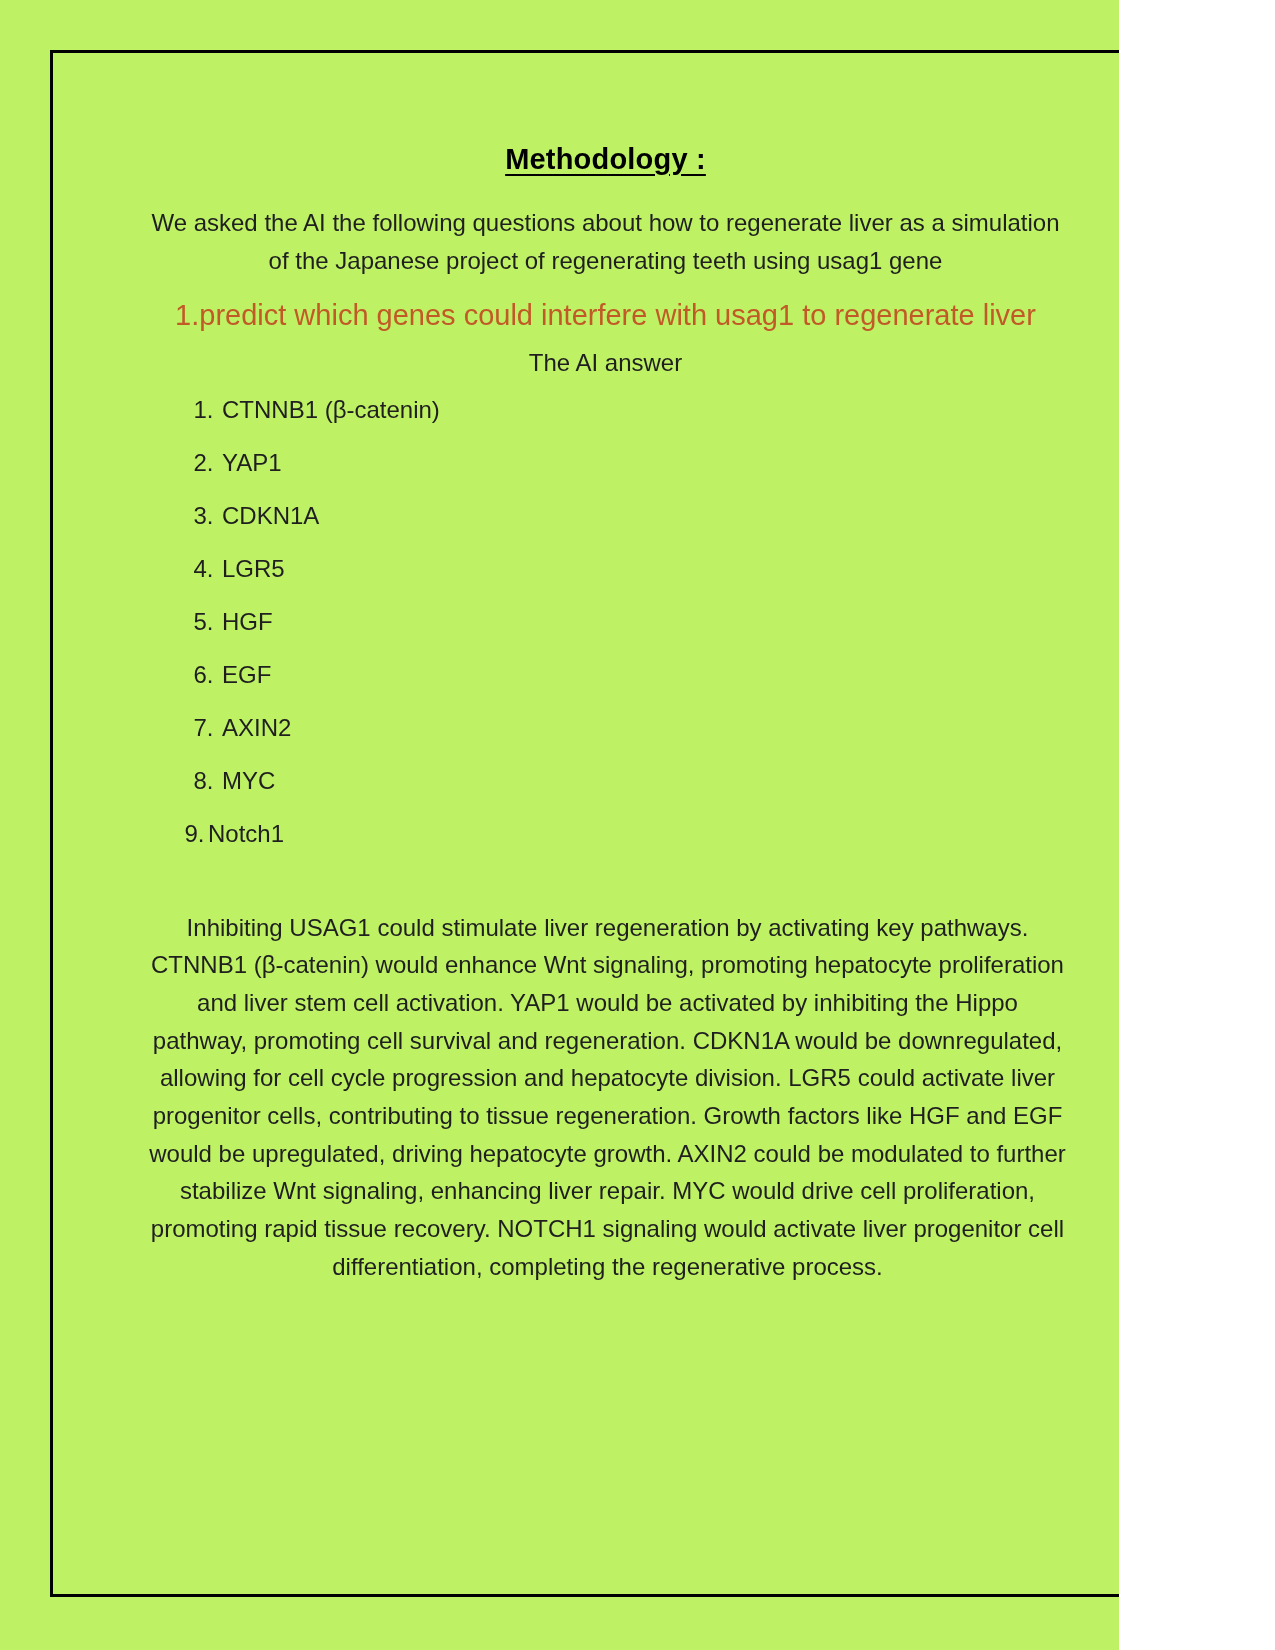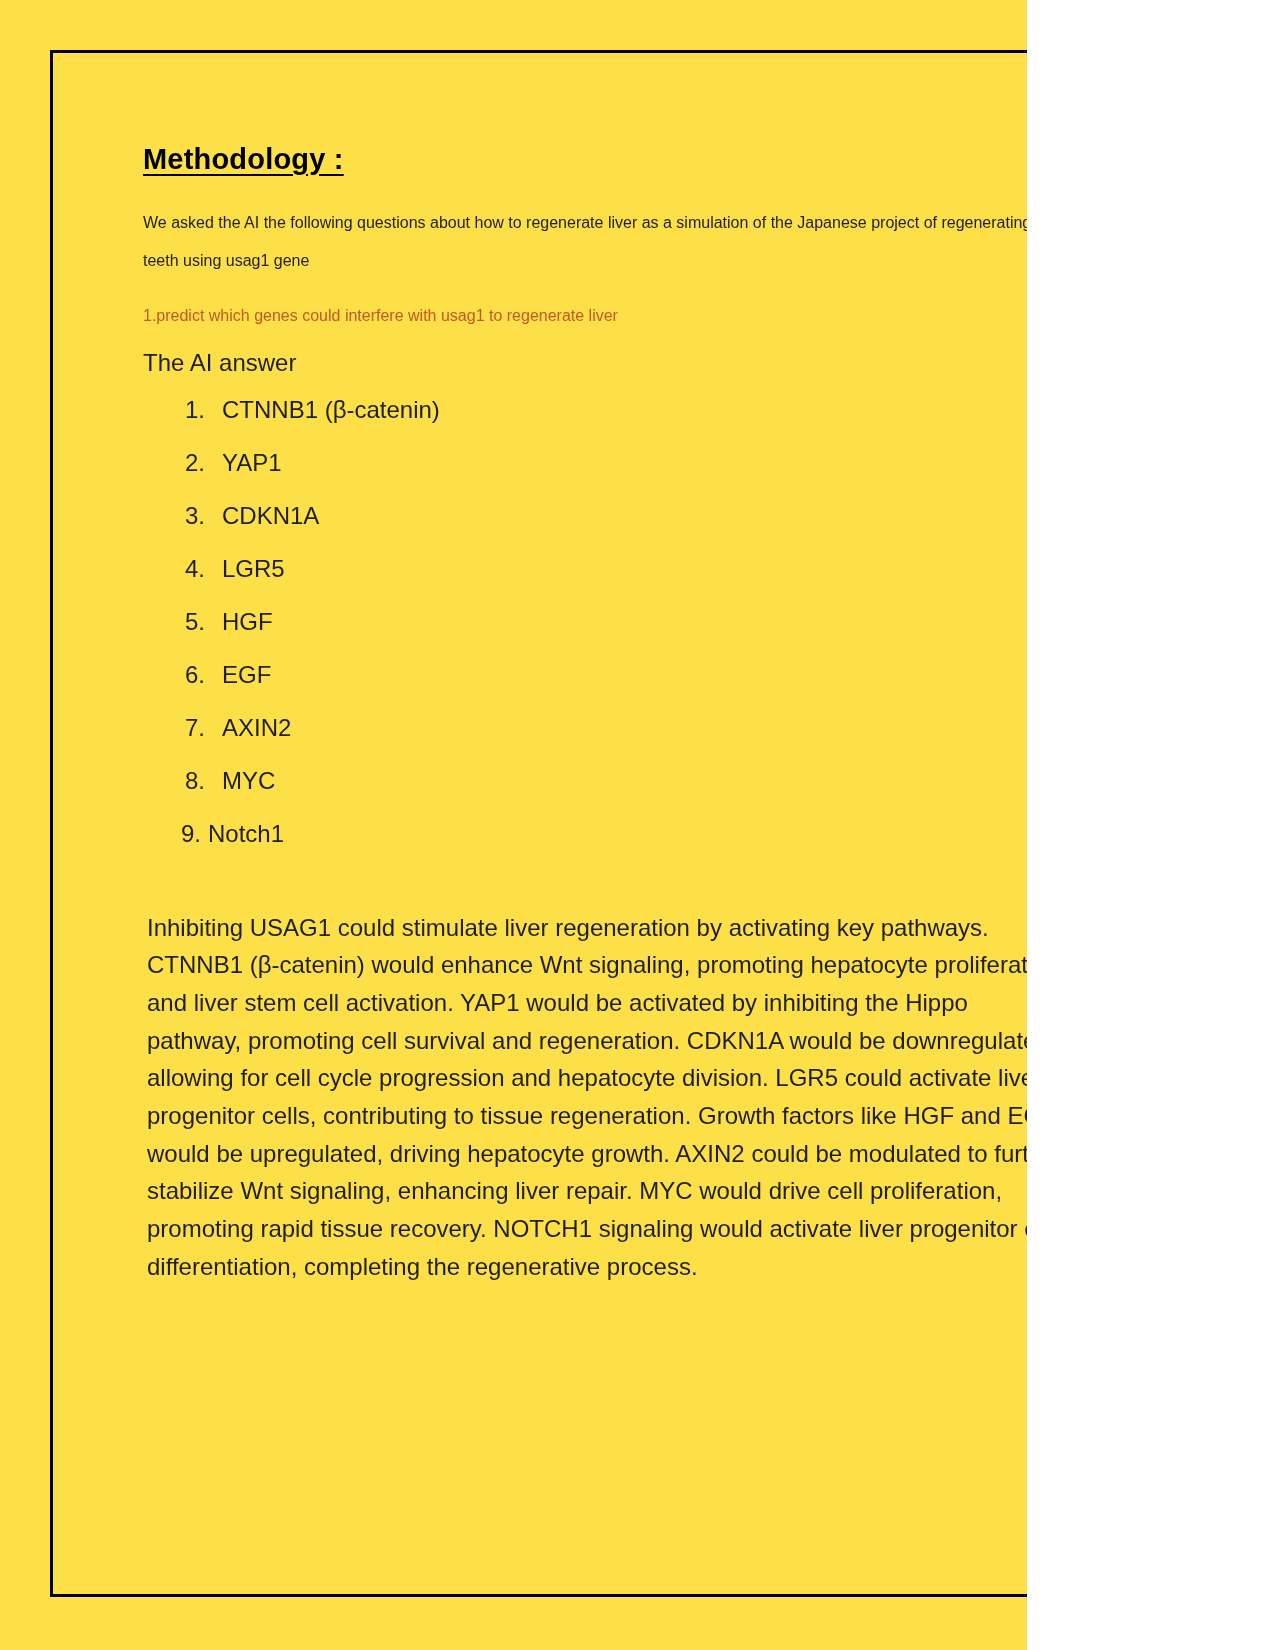--- a/index.html
+++ b/index.html
@@ -3,25 +3,26 @@
 <meta charset="utf-8">
 <title>Document</title>
 <style>
   html, body {
     margin: 0;
     padding: 0;
     background: #ffffff;
   }
   .page {
     position: relative;
-    width: 1027px;
+    width: 1119px;
     height: 1650px;
-    background: #fde047;
+    background: #bef264;
     overflow: hidden;
     font-family: "Liberation Sans", sans-serif;
+    text-align: center;
   }
   .frame {
     position: absolute;
     left: 50px;
     top: 50px;
     width: 1168px;
     height: 1541px;
     border: 3px solid #000000;
     box-sizing: content-box;
   }
@@ -37,26 +38,26 @@
     font-size: 29px;
     line-height: 36px;
     font-weight: 700;
     color: #000000;
     text-decoration: underline;
     text-underline-offset: 5px;
     letter-spacing: 0.2px;
   }
   p.intro {
     margin: 27px 0 0 0;
-    font-size: 16px;
+    font-size: 24px;
     line-height: 37.5px;
   }
   p.question {
     margin: 18px 0 0 0;
-    font-size: 16px;
+    font-size: 29px;
     line-height: 37.5px;
     color: #C15A27;
   }
   p.answer-intro {
     margin: 9px 0 0 0;
     font-size: 24px;
     line-height: 37.5px;
   }
   ol.gene-list {
     list-style: none;

